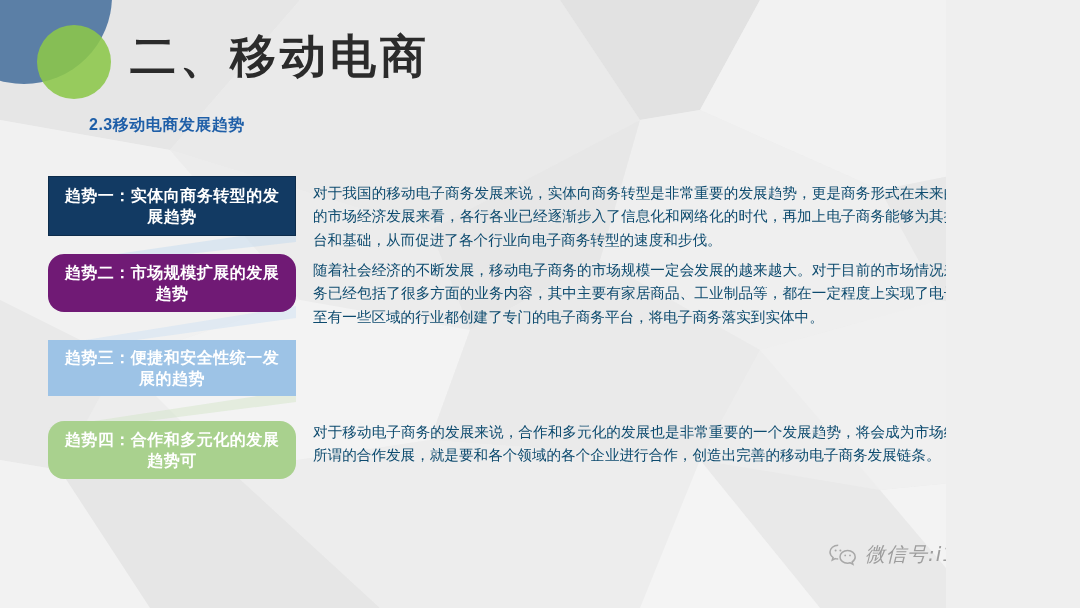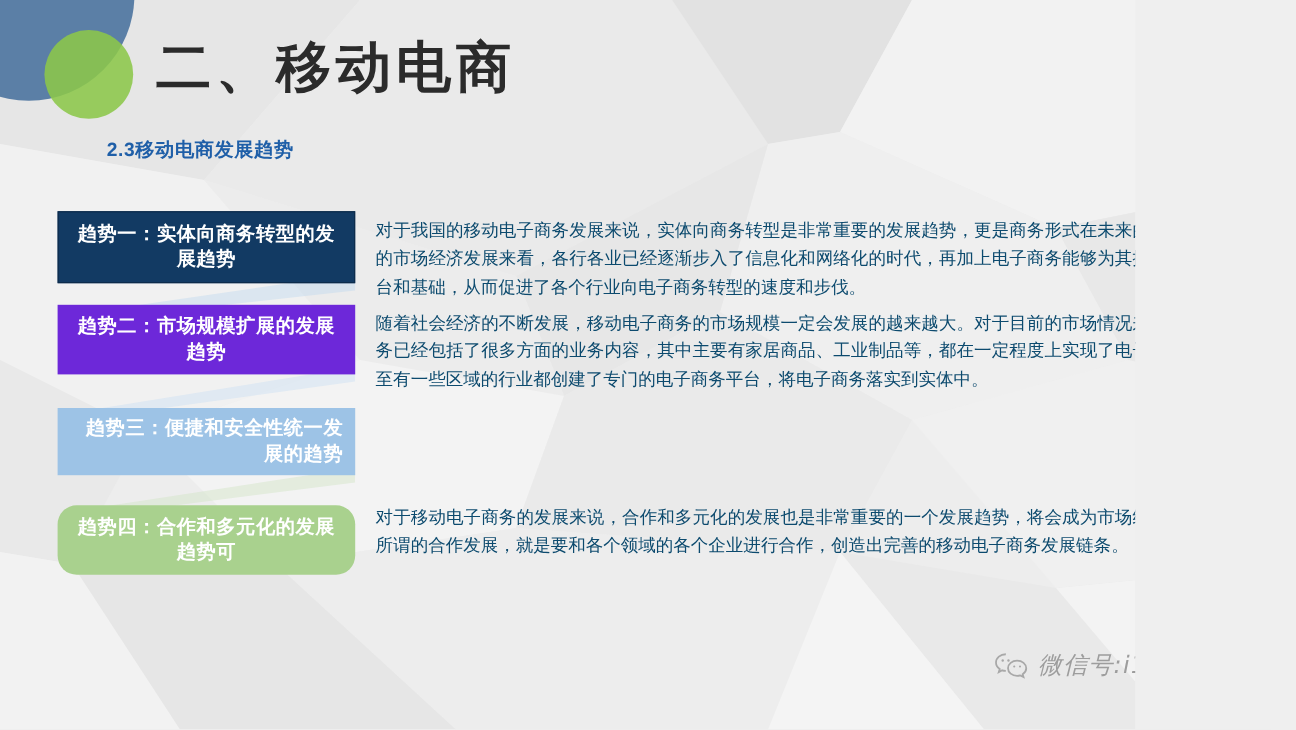--- a/index.html
+++ b/index.html
@@ -38,22 +38,22 @@
   
   .trend-box{
     position:absolute;left:48px;width:248px;
     display:flex;align-items:center;justify-content:center;
     text-align:center;box-sizing:border-box;
     padding:23px 10px;
     font-size:16px;font-weight:bold;line-height:1.32;
     letter-spacing:.5px;
   }
   .tb1{top:176px;height:60px;background:#123a63;color:#ffffff;border:1px solid #0d2c4b;}
-  .tb2{top:254px;height:58px;background:#6d28d9;color:#ffffff;}
-  .tb3{top:340px;height:56px;background:#9dc3e6;color:#ffffff;text-align:right;}
+  .tb2{top:254px;height:58px;background:#701a75;color:#ffffff;border-radius:16px;}
+  .tb3{top:340px;height:56px;background:#9dc3e6;color:#ffffff;}
   .tb4{top:421px;height:58px;background:#a9d18e;color:#ffffff;border-radius:16px;}
   
   .wedge{position:absolute;left:48px;width:248px;opacity:.55;}
   
   .para{
     position:absolute;left:313px;width:748px;
     font-size:14.6px;line-height:1.60;color:#0c4a6e;
     text-align:justify;text-justify:inter-ideograph;
     font-family:"DejaVu Sans","Liberation Sans",sans-serif;
   }

